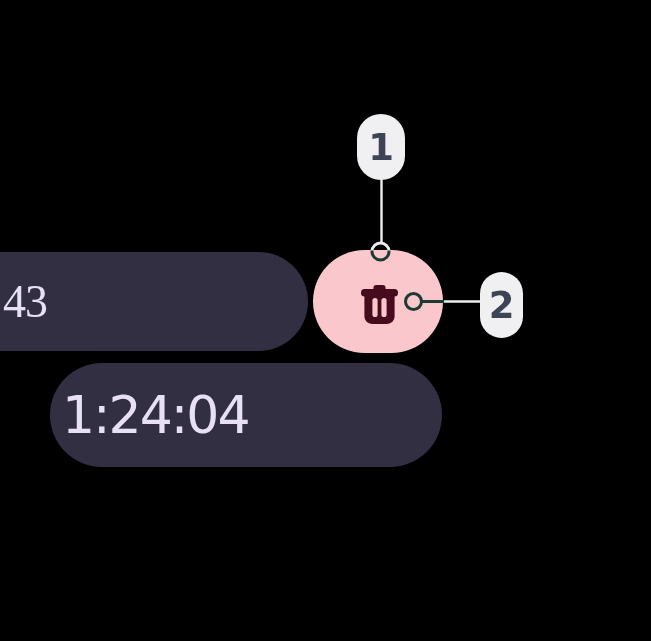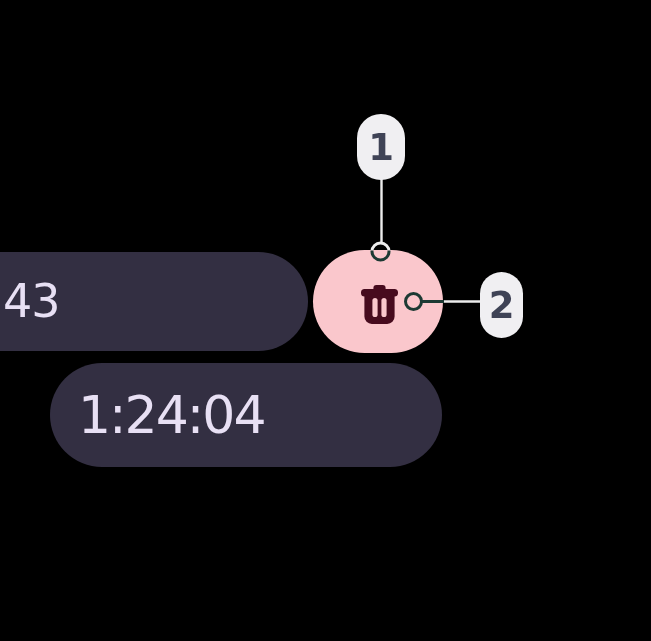--- a/index.html
+++ b/index.html
@@ -28,31 +28,32 @@
   }
   .pill-top .pill-text {
     position: absolute;
     left: 303px;
     top: 0;
     height: 99px;
     line-height: 99px;
     font-size: 46px;
     letter-spacing: -1px;
     color: var(--pill-text, #E8E0F4);
+    font-family: Liberation Serif, serif;
   }
   .pill-bottom {
     left: 50px;
     top: 363px;
     width: 392px;
     height: 104px;
     border-radius: 52px;
   }
   .pill-bottom .pill-text {
     position: absolute;
-    left: 28px;
+    left: 12px;
     top: 0;
     height: 104px;
     line-height: 104px;
     font-size: 52px;
     letter-spacing: -2px;
     color: var(--pill-text, #E8E0F4);
   }
   .delete-button {
     position: absolute;
     left: 313px;

